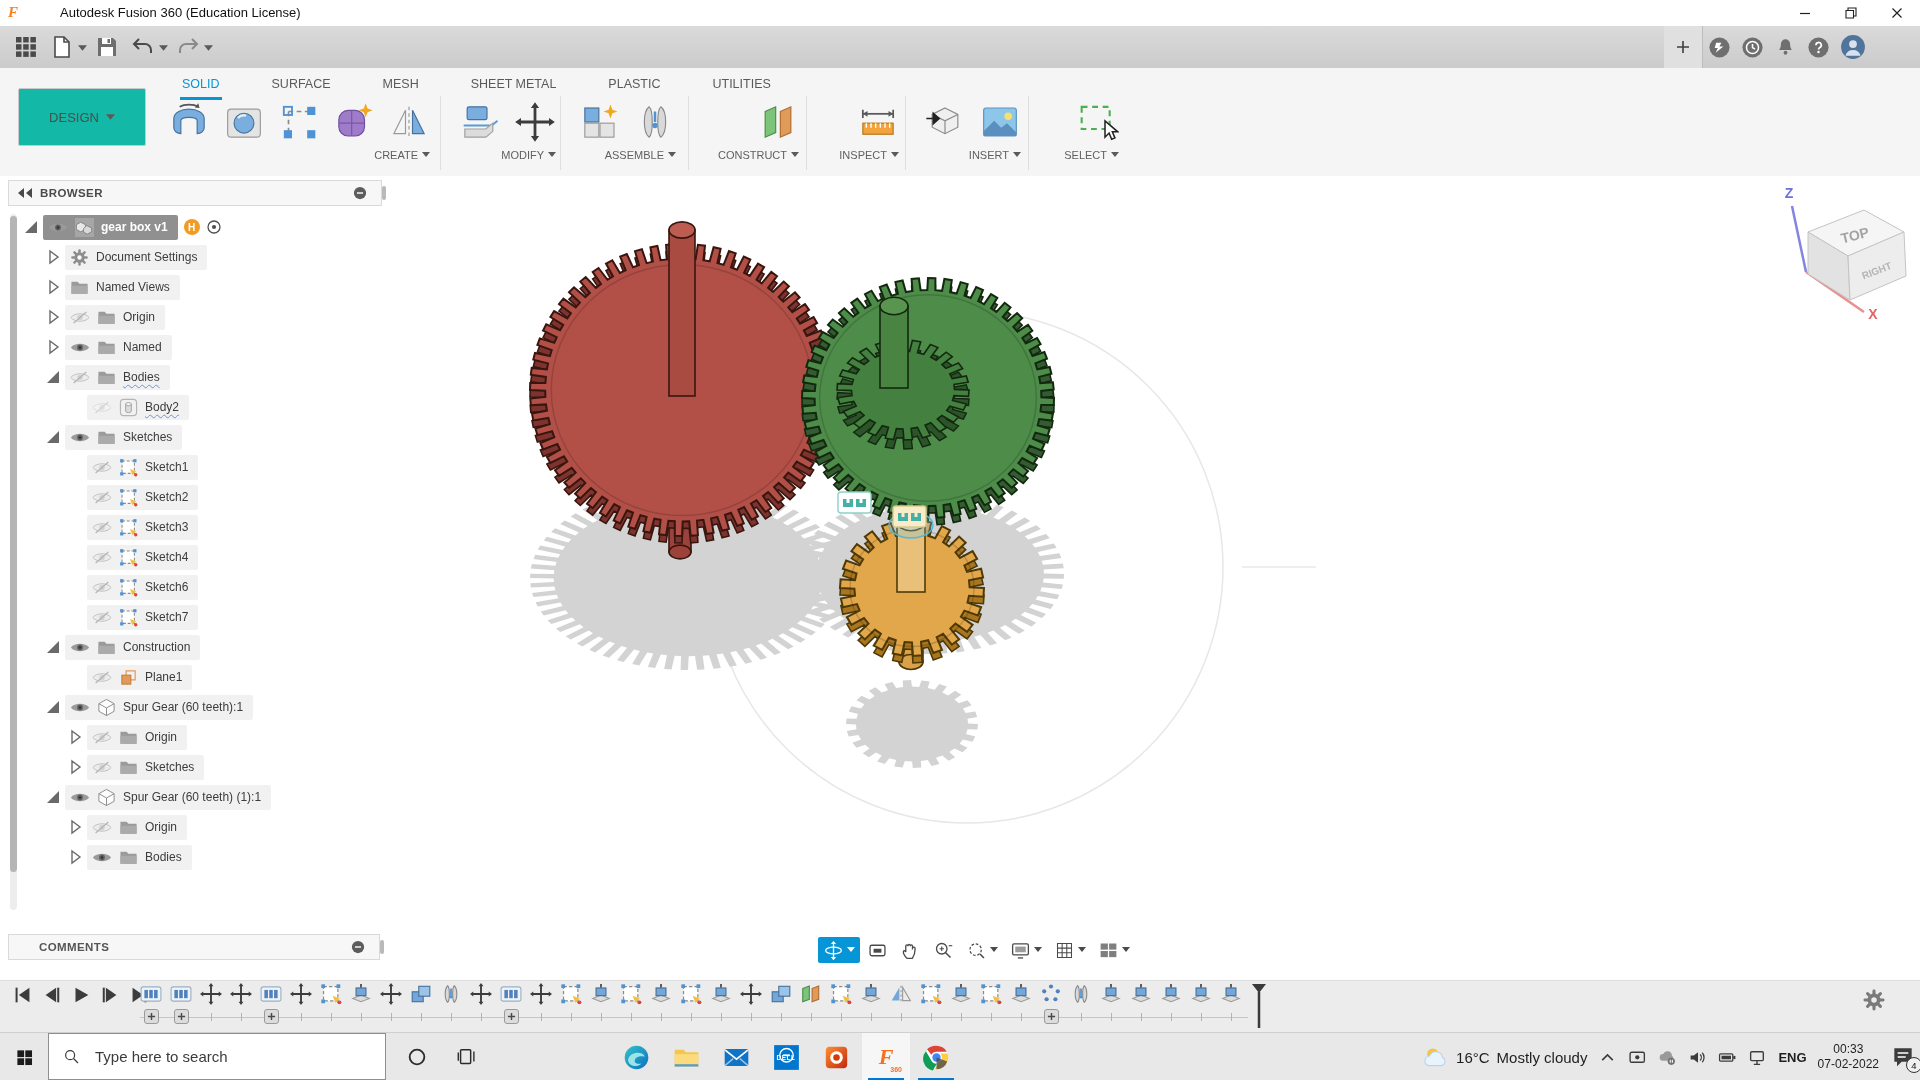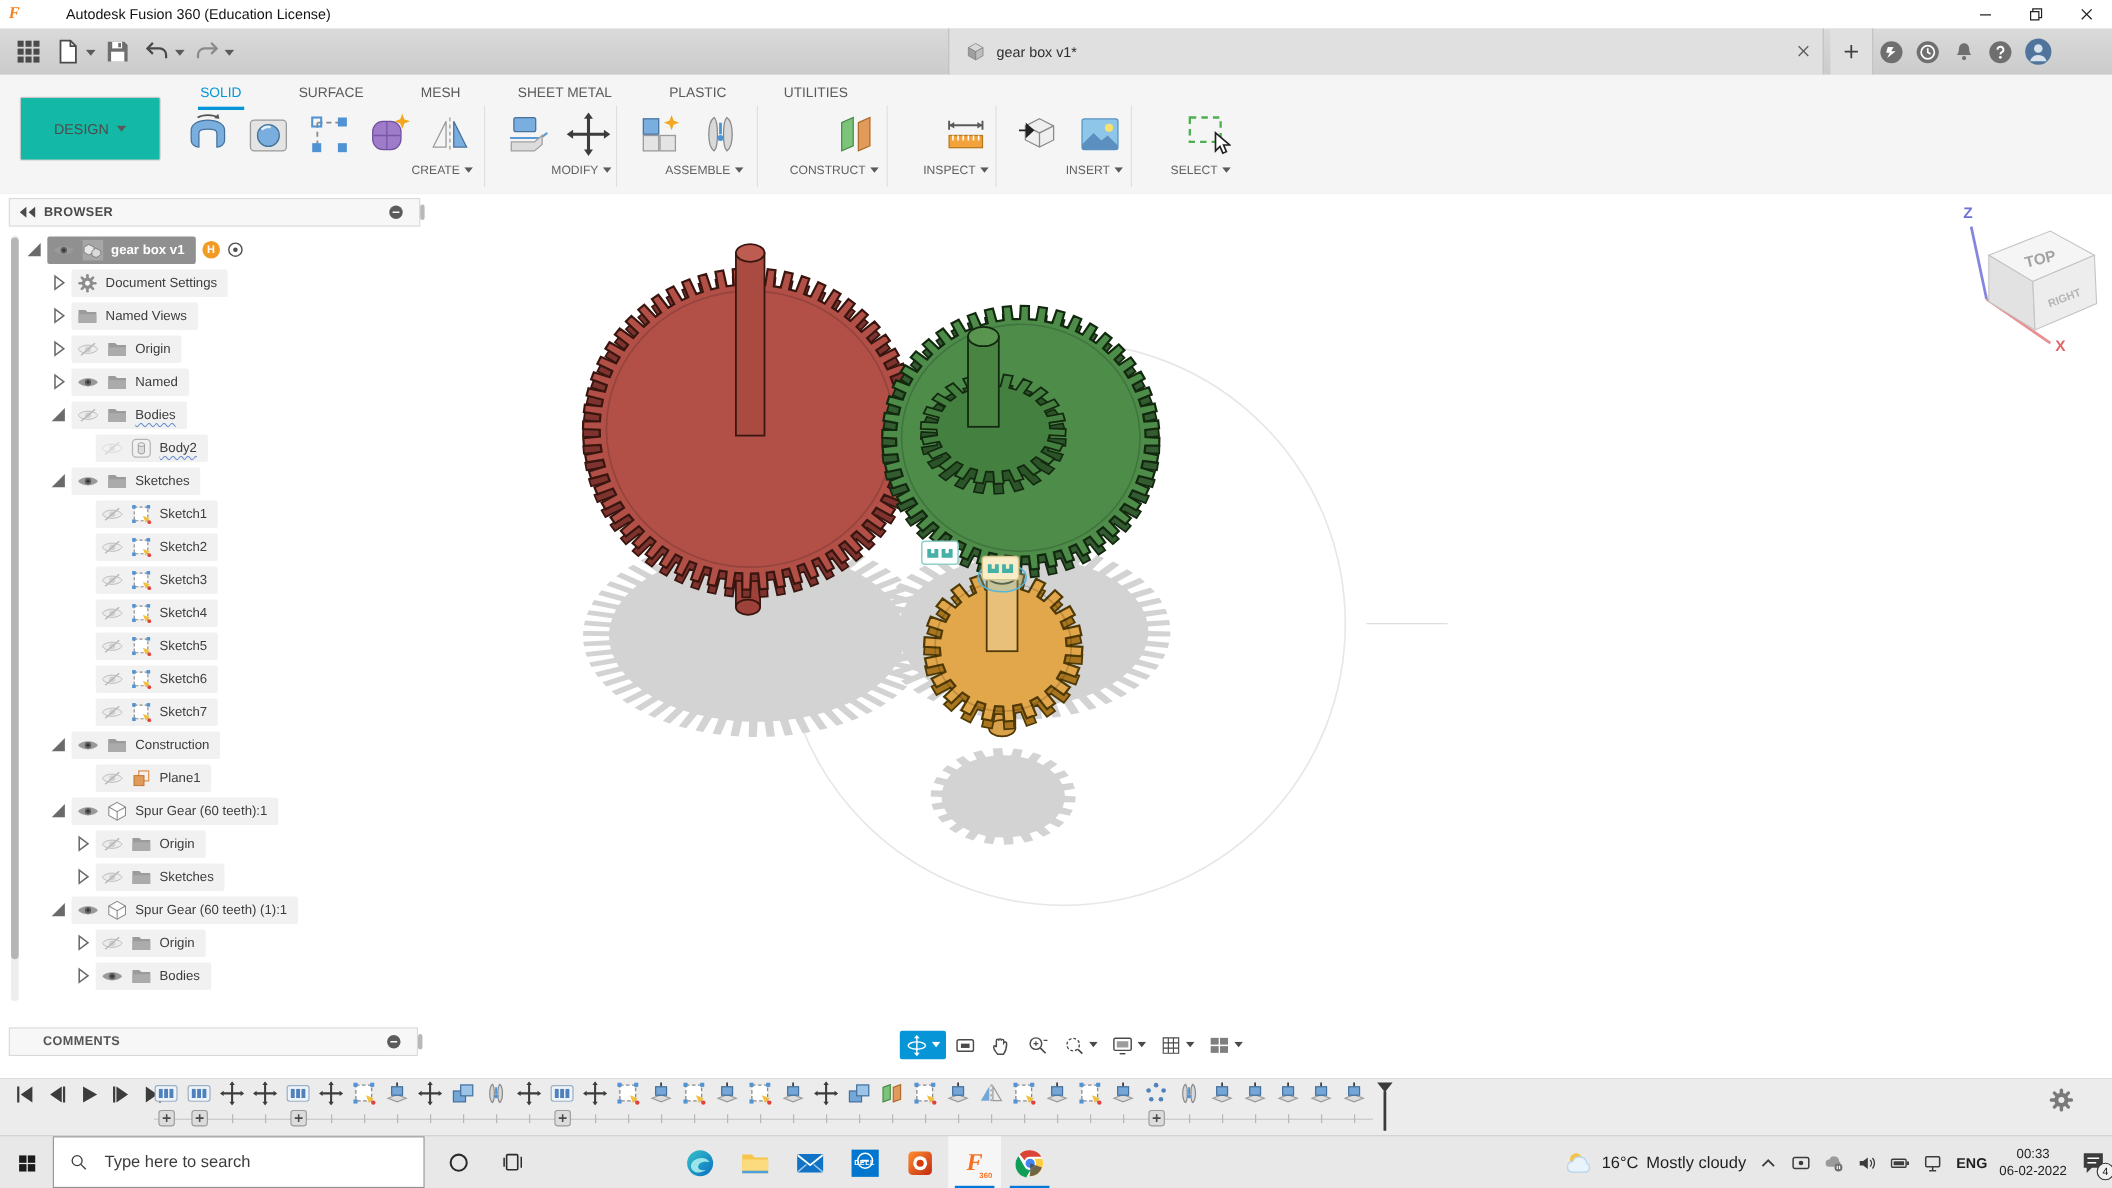--- a/index.html
+++ b/index.html
@@ -206,35 +206,20 @@
             <path d="M16 4l5 5-5 5" fill="none" stroke="#8a8a8a" stroke-width="2"></path>
             <path d="M21 9H10a6 6 0 0 0-6 6v3" fill="none" stroke="#8a8a8a" stroke-width="2"></path>
           </svg>
         </span>
         <span class="qb-caret">
           <svg viewBox="0 0 8 6">
             <path d="M0 0l4 5 4-5z" fill="#5a5a5a"></path>
           </svg>
         </span>
       </div>
-    <div id="doc-tab" class="abs">
-      <span id="doc-tab-cube">
-          <svg viewBox="0 0 24 24">
-            <path d="M12 3l8 4.5L12 12 4 7.5z" fill="#d8d8d8" stroke="#7d7d7d" stroke-width=".8"></path>
-            <path d="M4 7.5L12 12v9l-8-4.5z" fill="#9f9f9f" stroke="#7d7d7d" stroke-width=".8"></path>
-            <path d="M20 7.5L12 12v9l8-4.5z" fill="#bdbdbd" stroke="#7d7d7d" stroke-width=".8"></path>
-          </svg>
-        </span>
-      <span id="doc-tab-label">gear box v1*</span>
-      <span id="doc-tab-close">
-          <svg viewBox="0 0 24 24">
-            <path d="M5 5l14 14M19 5L5 19" stroke="#5f5f5f" stroke-width="2"></path>
-          </svg>
-        </span>
-    </div>
     <div id="newtab-tile" class="abs">
         <span style="width:16px;height:16px">
           <svg viewBox="0 0 24 24">
             <path d="M12 3v18M3 12h18" stroke="#3f3f3f" stroke-width="2.4"></path>
           </svg>
         </span>
       </div>
     <div id="acct-icons" class="abs">
         <span class="acct">
           <svg viewBox="0 0 24 24">
@@ -795,43 +780,20 @@
               <span class="tree-icon">
                 <svg viewBox="0 0 20 20">
                   <rect x="3.2" y="3.2" width="13" height="13" fill="#fff" stroke="#8a8a8a" stroke-width="1.1" stroke-dasharray="3 2"></rect>
                   <rect x="1.2" y="1.2" width="3.4" height="3.4" fill="#4f93d4"></rect>
                   <rect x="15" y="1.2" width="3.4" height="3.4" fill="#4f93d4"></rect>
                   <rect x="1.2" y="15" width="3.4" height="3.4" fill="#4f93d4"></rect>
                   <path d="M11.5 11.5l6.5 2.5-4 4z" fill="#f2c040"></path>
                   <circle cx="17.6" cy="17.6" r="1.8" fill="#e04438"></circle>
                 </svg>
               </span>
-              <span class="tree-label">Sketch5</span>
-            </span>
-          </div>
-          <div class="trow" style="padding-left:58px">
-            <span class="tree-arrow"></span>
-            <span class="tree-pill">
-              <span class="tree-eye">
-                <svg viewBox="0 0 22 14">
-                  <path d="M1 7C5 1.5 17 1.5 21 7 17 12.5 5 12.5 1 7z" fill="#ececec" stroke="#bdbdbd"></path>
-                  <circle cx="11" cy="7" r="3" fill="#d2d2d2"></circle>
-                  <path d="M4 13L18 1" stroke="#b5b5b5" stroke-width="1.4"></path>
-                </svg>
-              </span>
-              <span class="tree-icon">
-                <svg viewBox="0 0 20 20">
-                  <rect x="3.2" y="3.2" width="13" height="13" fill="#fff" stroke="#8a8a8a" stroke-width="1.1" stroke-dasharray="3 2"></rect>
-                  <rect x="1.2" y="1.2" width="3.4" height="3.4" fill="#4f93d4"></rect>
-                  <rect x="15" y="1.2" width="3.4" height="3.4" fill="#4f93d4"></rect>
-                  <rect x="1.2" y="15" width="3.4" height="3.4" fill="#4f93d4"></rect>
-                  <path d="M11.5 11.5l6.5 2.5-4 4z" fill="#f2c040"></path>
-                  <circle cx="17.6" cy="17.6" r="1.8" fill="#e04438"></circle>
-                </svg>
-              </span>
               <span class="tree-label">Sketch6</span>
             </span>
           </div>
           <div class="trow" style="padding-left:58px">
             <span class="tree-arrow"></span>
             <span class="tree-pill">
               <span class="tree-eye">
                 <svg viewBox="0 0 22 14">
                   <path d="M1 7C5 1.5 17 1.5 21 7 17 12.5 5 12.5 1 7z" fill="#ececec" stroke="#bdbdbd"></path>
                   <circle cx="11" cy="7" r="3" fill="#d2d2d2"></circle>
@@ -1719,21 +1681,21 @@
         </span>
       <span class="tray">
         <svg viewBox="0 0 18 18">
             <rect x="2.5" y="3.5" width="12" height="8.5" rx="1" fill="none" stroke="#3c3c3c" stroke-width="1.3"></rect>
             <path d="M5.5 15.5h6M8.5 12v3.5" stroke="#3c3c3c" stroke-width="1.3"></path>
           </svg>
         </span>
       <span id="tb-lang">ENG</span>
       <span id="tb-clock">
         <span>00:33</span><br>
-        <span>06-02-2022</span>
+        <span>07-02-2022</span>
       </span>
       <span id="tb-action">
         <span class="tray">
           <svg viewBox="0 0 18 18">
               <path d="M2.5 2.5h13v10H8l-3.5 3.5V12.5h-2z" fill="#3c3c3c"></path>
               <path d="M5 6h8M5 9h6" stroke="#fff" stroke-width="1.1"></path>
             </svg></span>
         <span id="tb-badge">4</span>
       </span>
     </div>

